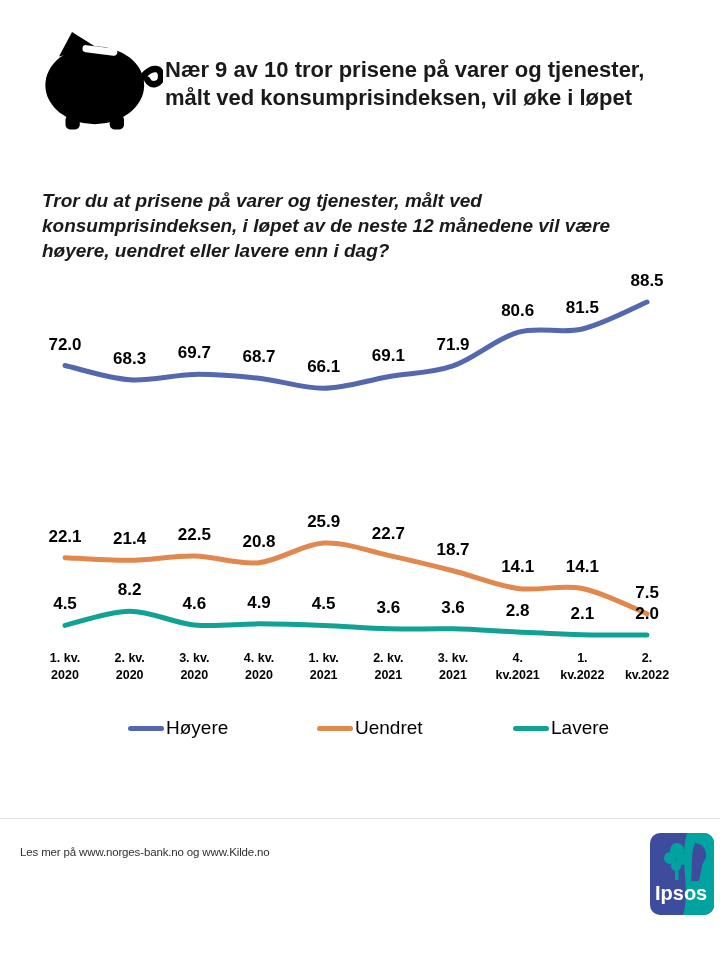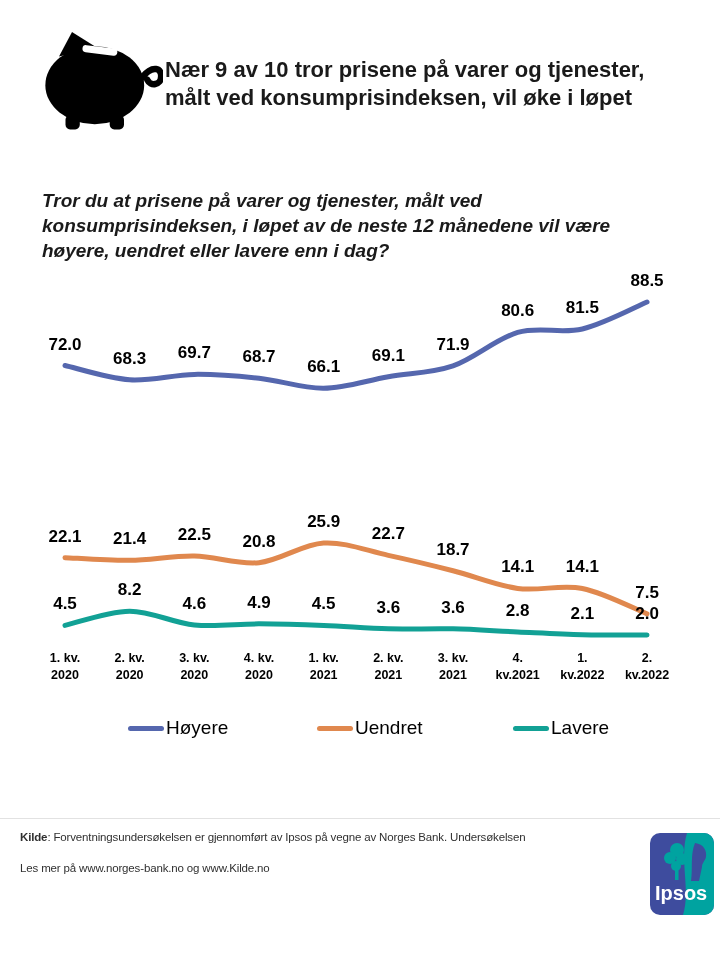--- a/index.html
+++ b/index.html
@@ -124,23 +124,20 @@
         <span class="legend-label">Uendret</span>
       </div>
       <div class="legend-item" style="left: 513px;">
         <span class="legend-swatch" style="background: rgb(18, 161, 149);"></span>
         <span class="legend-label">Lavere</span>
       </div>
     </div>
 
   <div class="footer-rule"></div>
   <div class="footer">
-    <div class="fline">
-      <span class="kilde">Kilde</span><span>: Forventningsundersøkelsen er gjennomført av Ipsos på vegne av Norges Bank. Undersøkelsen</span>
-    </div>
     <div class="readmore">Les mer på www.norges-bank.no og www.Kilde.no</div>
   </div>
 
   <svg class="ipsos-logo" width="64" height="82" viewBox="0 0 64 82">
     <defs>
       <clipPath id="logoclip">
           <rect x="0" y="0" width="64" height="82" rx="10" ry="10"></rect>
         </clipPath>
     </defs>
     <g clip-path="url(#logoclip)">

